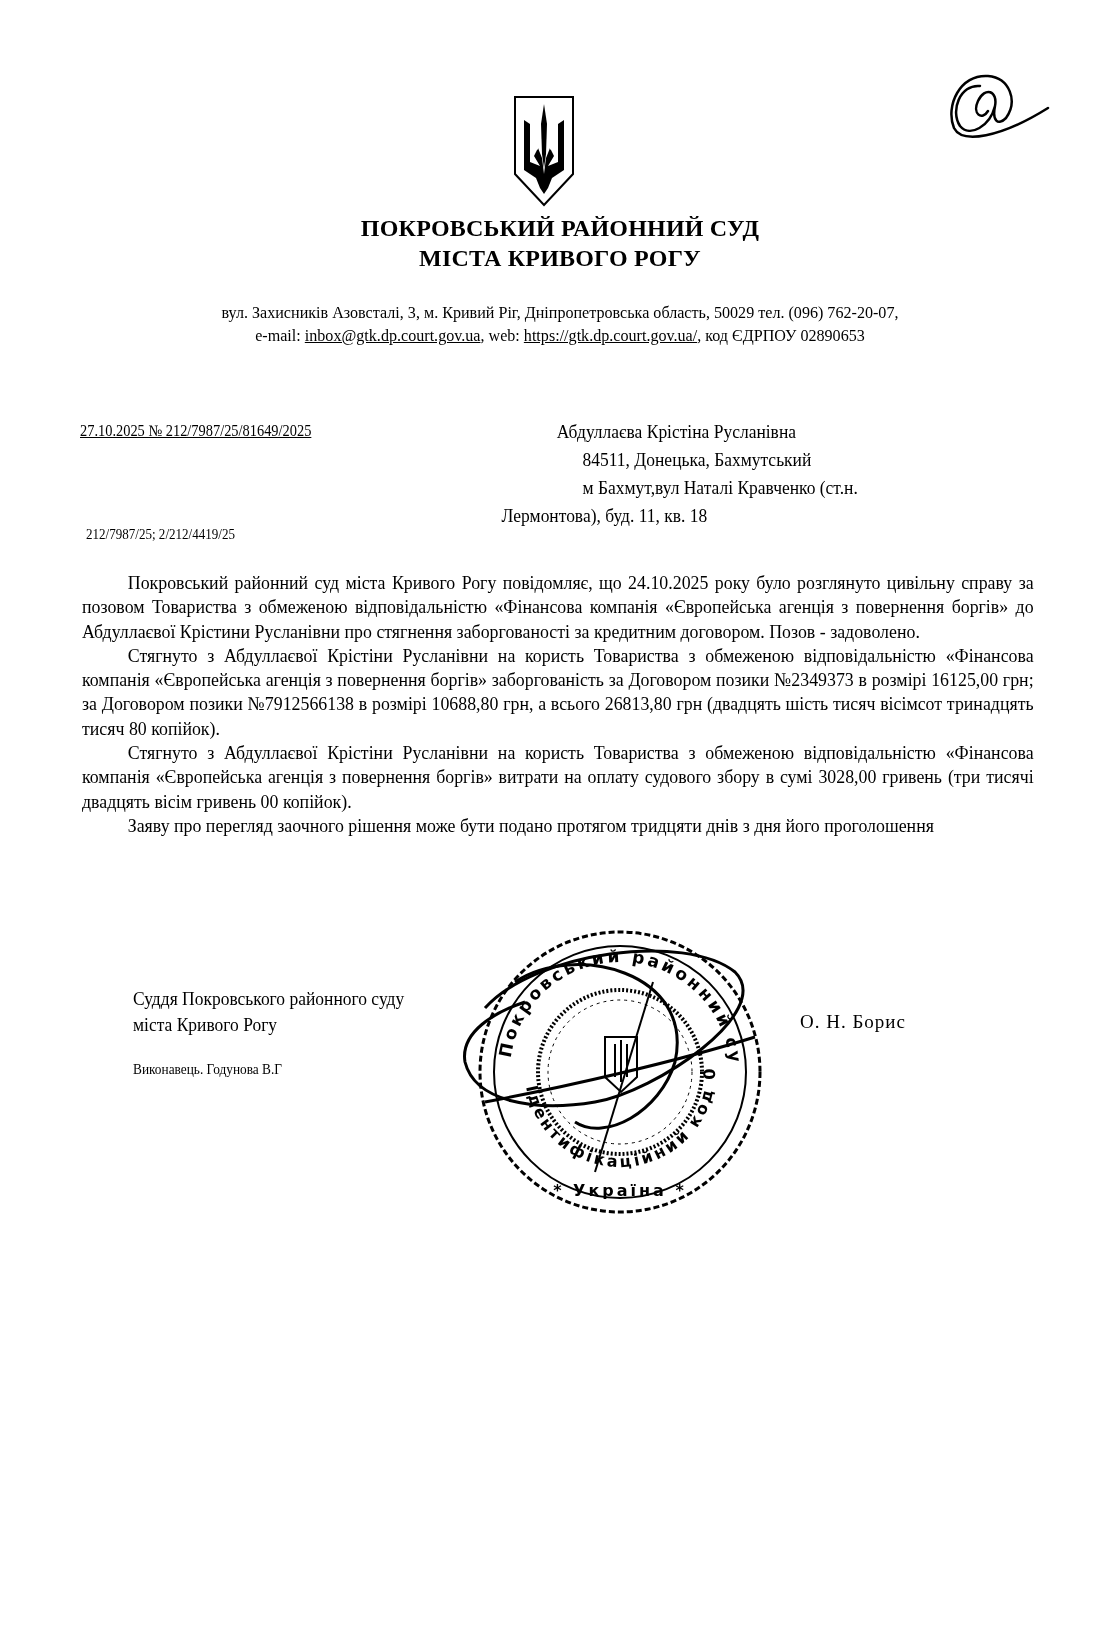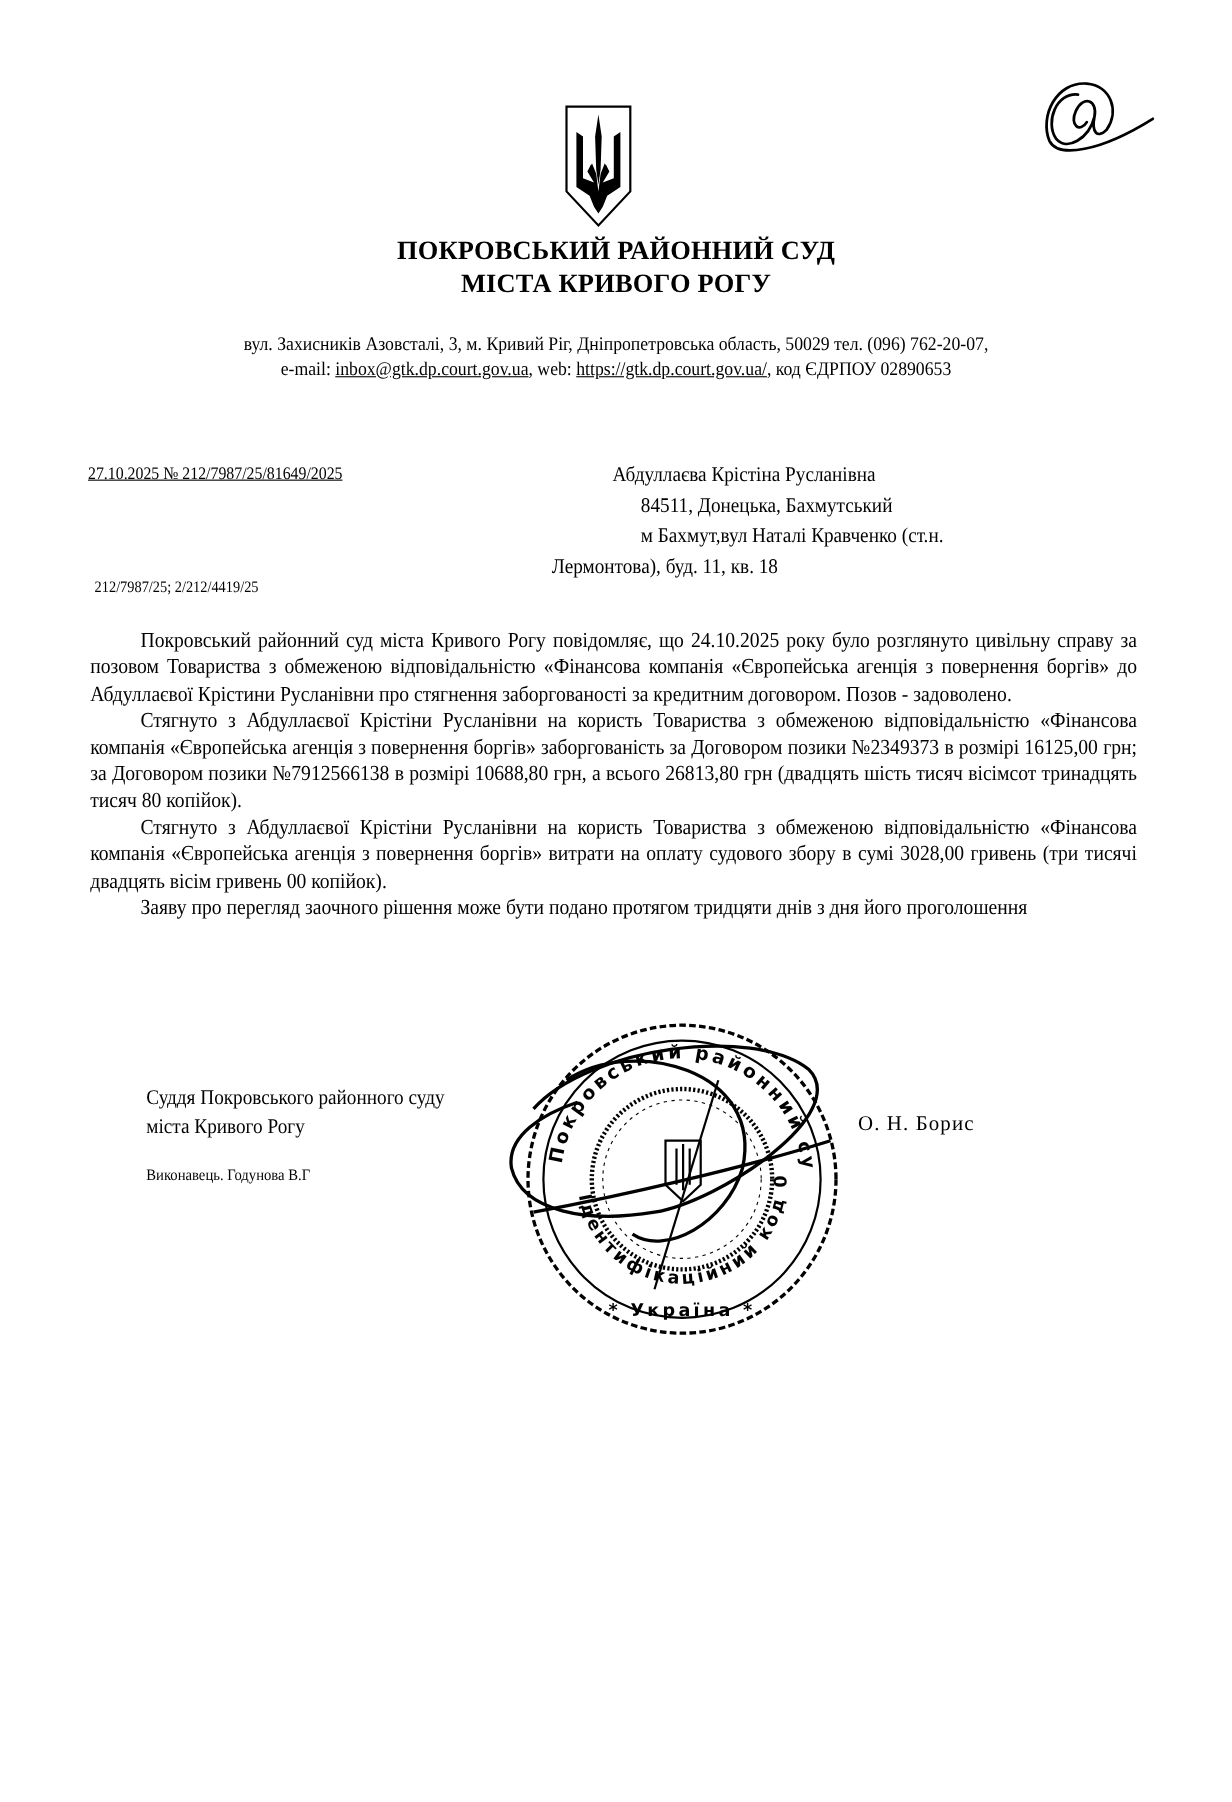--- a/index.html
+++ b/index.html
@@ -13,21 +13,21 @@
     .contacts { left: 0; width: 1120px; text-align: center; font-size: 17.5px; line-height: 23px; top: 301px; transform: scaleX(0.92); transform-origin: 560px 0; }
     .u { text-decoration: underline; }
     .ref { left: 80px; top: 422px; font-size: 16px; text-decoration: underline; transform: scaleX(0.9); transform-origin: 0 0; }
     .recipient { left: 520px; top: 418px; font-size: 19px; line-height: 28px; transform: scaleX(0.92); transform-origin: 0 0; }
     .recipient div { white-space: nowrap; }
     .case-nums { left: 86px; top: 526px; font-size: 14.5px; transform: scaleX(0.9); transform-origin: 0 0; }
     .body-text { left: 82px; top: 571px; width: 1040px; font-size: 19.5px; line-height: 24.3px; text-align: justify; transform: scaleX(0.915); transform-origin: 0 0; }
     .body-text p { margin: 0; text-indent: 50px; }
     .sig-label { left: 133px; top: 986px; font-size: 19px; line-height: 26px; transform: scaleX(0.92); transform-origin: 0 0; }
     .executor { left: 133px; top: 1061px; font-size: 14.5px; transform: scaleX(0.92); transform-origin: 0 0; }
-    .judge-name { left: 780px; top: 1011px; font-size: 19px; letter-spacing: 1px; }
+    .judge-name { left: 800px; top: 1011px; font-size: 19px; letter-spacing: 1px; }
     .stamp { left: 455px; top: 912px; width: 320px; height: 310px; }
   </style>
 </head>
 <body>
 
 <div class="abs emblem">
   <svg width="64" height="114" viewBox="0 0 64 114">
     <path d="M3 3 H61 V80 L32 111 L3 80 Z" fill="none" stroke="#000" stroke-width="2"></path>
     <path d="M32 10 L35 30 L34 60 L32 74 L30 60 L29 30 Z" fill="#000"></path>
     <path d="M12 26 L18 30 L18 68 L28 72 L22 62 L26 54 L30 64 L32 80 L34 64 L38 54 L42 62 L36 72 L46 68 L46 30 L52 26 L52 76 L40 84 L36 94 L32 100 L28 94 L24 84 L12 76 Z" fill="#000"></path>

